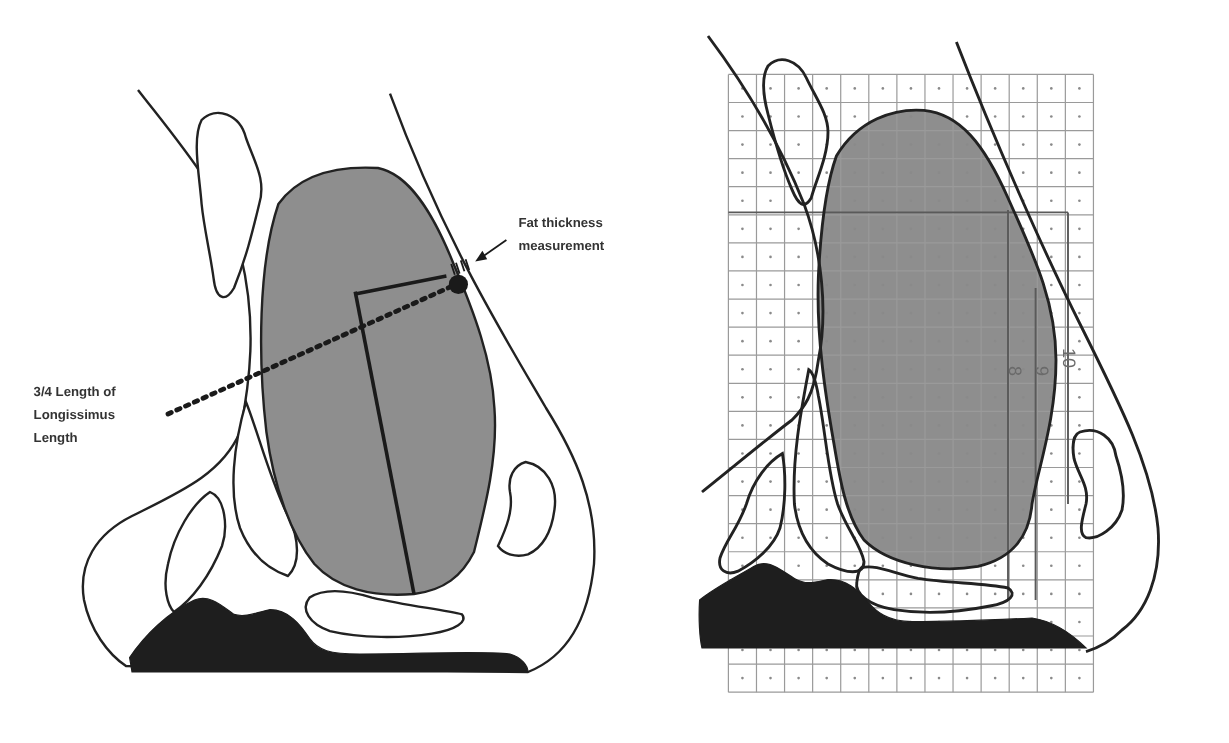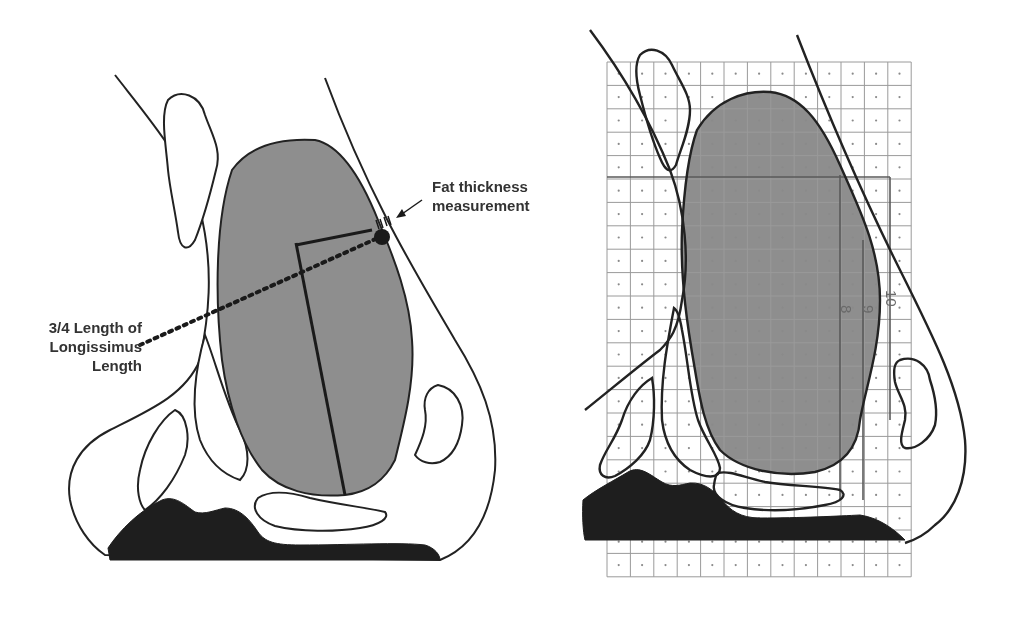--- a/index.html
+++ b/index.html
@@ -1,20 +1,20 @@
 <!DOCTYPE html>
 <html><head>
 <meta charset="utf-8">
 <style>
   html, body { margin: 0; padding: 0; background: #ffffff; }
   body { width: 1024px; height: 619px; position: relative; overflow: hidden; font-family: "Liberation Sans", sans-serif; }
   svg { position: absolute; left: 0; top: 0; }
-  .lbl { position: absolute; font-family: "Liberation Sans", sans-serif; font-weight: bold; color: #333333; font-size: 15px; line-height: 19px; }
+  .lbl { position: absolute; font-family: "Liberation Sans", sans-serif; font-weight: bold; color: #333333; font-size: 11px; line-height: 19px; }
   #fat-label { left: 432px; top: 177px; text-align: left; }
-  #ld-label { left: 14px; top: 318px; text-align: right; width: 128px; }
+  #ld-label { left: 28px; top: 318px; text-align: left; width: 128px; }
   .gridnum { font-family: "Liberation Sans", sans-serif; font-size: 15px; fill: #6a6a6a; }
 </style>
 </head>
 <body>
 
 <svg width="1024" height="619" viewBox="0 0 1024 619" xmlns="http://www.w3.org/2000/svg">
 
   <g>
 
     <path d="M115,75 C150,120 185,160 200,210 C215,270 208,320 200,360 C185,395 150,410 110,430 C80,445 65,470 70,500 C75,525 90,545 105,555 L440,560 C470,548 490,520 495,470 C498,420 480,380 455,340 C420,280 370,200 325,78" fill="#ffffff" stroke="#222" stroke-width="2"></path>

